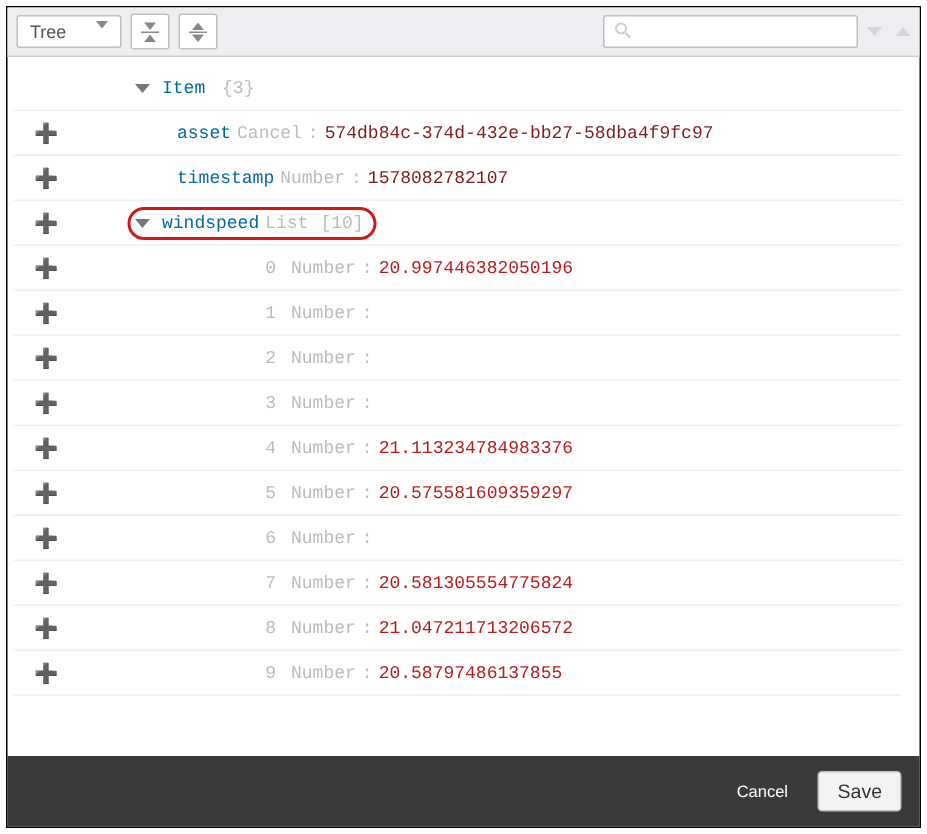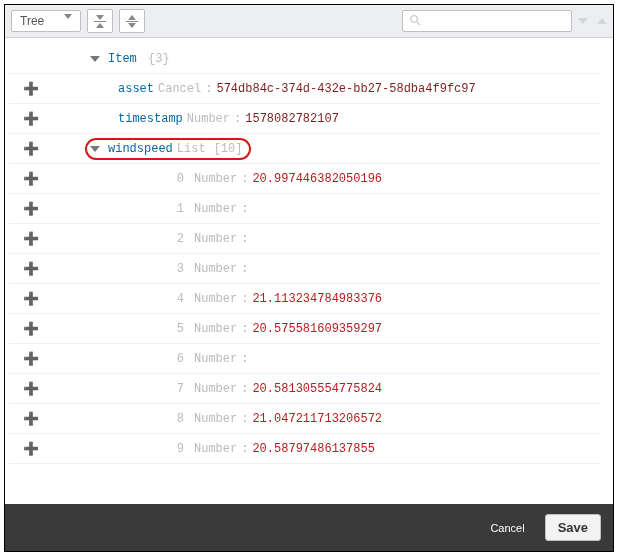--- a/index.html
+++ b/index.html
@@ -168,21 +168,20 @@
     font-size: 11px;
   }
   .btn-save {
     background: #f3f3f3;
     border: 1px solid #bfbfbf;
     border-radius: 3px;
     padding: 5px 12px;
     color: #333;
     cursor: pointer;
     font-size: 13px;
-    font-weight: bold;
   }
   .idx { display:inline-block; width: 16px; text-align: right; color:#bbb; margin-right: 6px;}
 </style>
 </head>
 <body>
 
 <div class="frame">
 
   <div class="toolbar">
     <div class="dropdown-btn">

